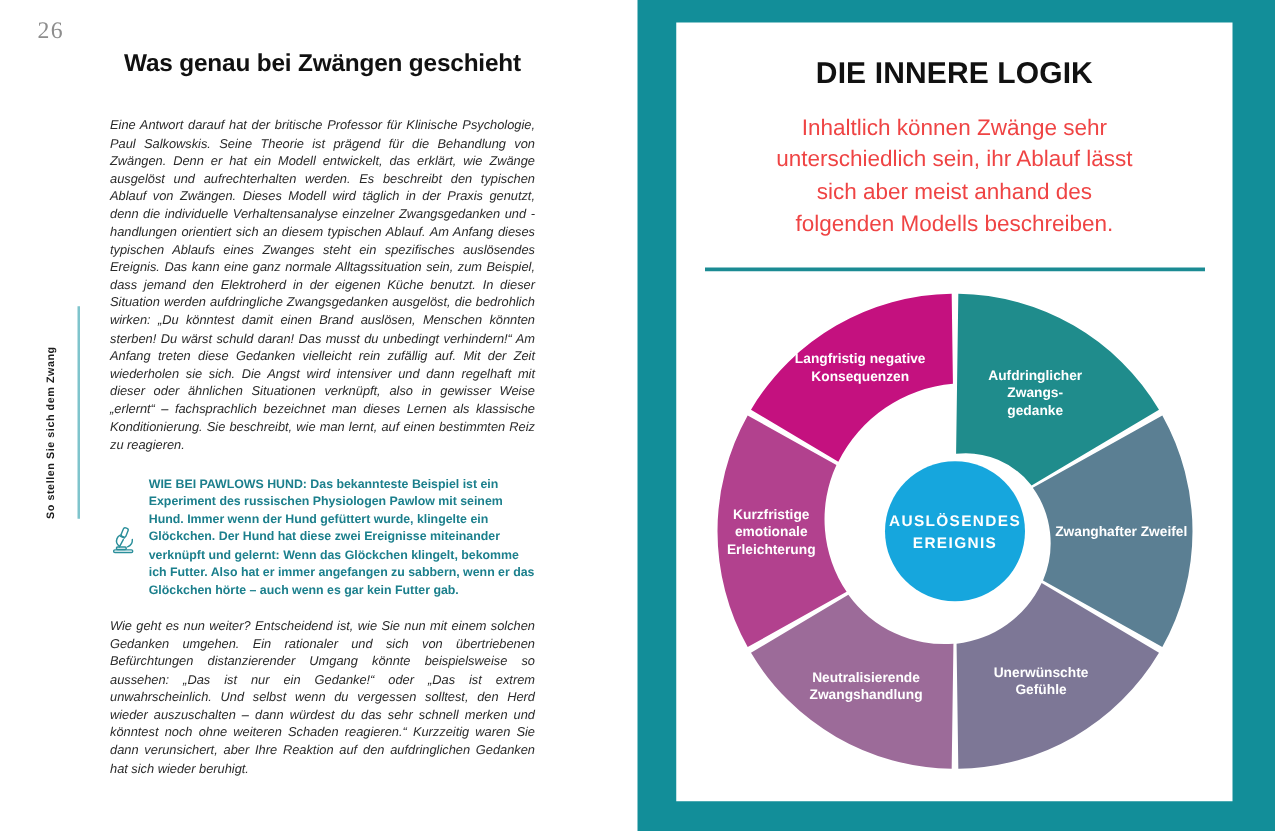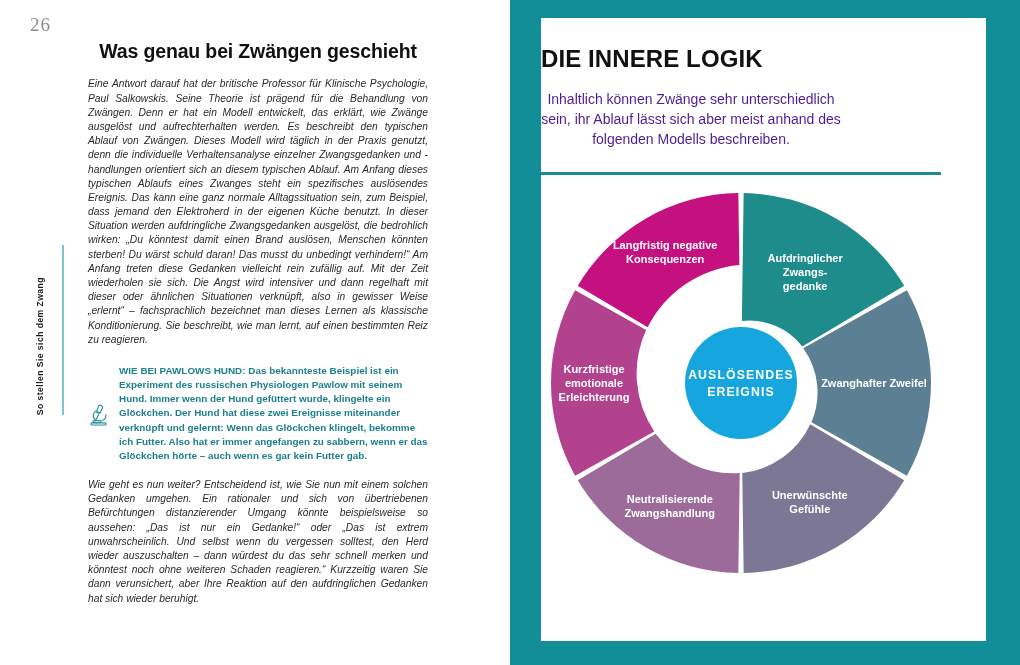--- a/index.html
+++ b/index.html
@@ -42,21 +42,21 @@
   }
   .side-tab .vrule{
     position:absolute;right:0px;top:0;bottom:0;
     width:1.6px;background:#7fc4cc;
   }
 
   .col{
     position:absolute;left:88px;top:40px;width:340px;
   }
   h1.chapter-title{
-    margin:0 0 14px 0;
+    margin:0 0 31px 0;
     font-size:19.5px;
     font-weight:bold;
     color:#111111;
     letter-spacing:-0.15px;
     line-height:1.2;
     text-align:center;
   }
   p.body{
     margin:0 0 0 0;
     font-size:10.25px;
@@ -89,33 +89,33 @@
     background:#128e99;
     flex:0 0 510px;
   }
   .panel{
     position:absolute;
     left:31px;top:18px;right:34px;bottom:24px;
     background:#ffffff;
   }
   .panel-inner{
     position:absolute;inset:0;
-    display:flex;flex-direction:column;align-items:flex-start;
+    display:flex;flex-direction:column;align-items:center;
     padding-top:28px;
   }
   h2.infographic-title{
     margin:0;
     font-size:24px;font-weight:bold;color:#111111;
     letter-spacing:.1px;line-height:1.12;
     text-align:center;
     text-transform:uppercase;
   }
   p.infographic-intro{
     margin:17px 0 0 0;
-    font-size:14px;line-height:1.42;color:#4c1d95;
+    font-size:18px;line-height:1.42;color:#ef4444;
     text-align:center;width:300px;
   }
   .divider{
     margin-top:22px;
     width:400px;height:3px;background:#1b8b93;
   }
   .wheel-wrap{
     margin-top:8px;
     width:400px;height:400px;
     position:relative;

